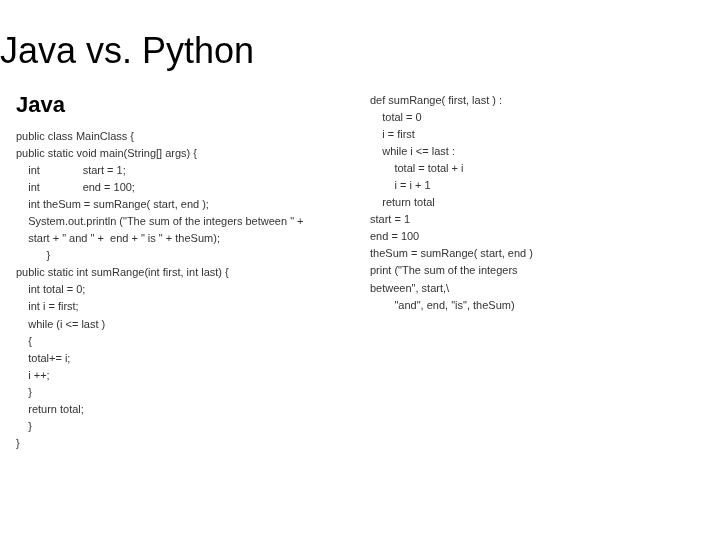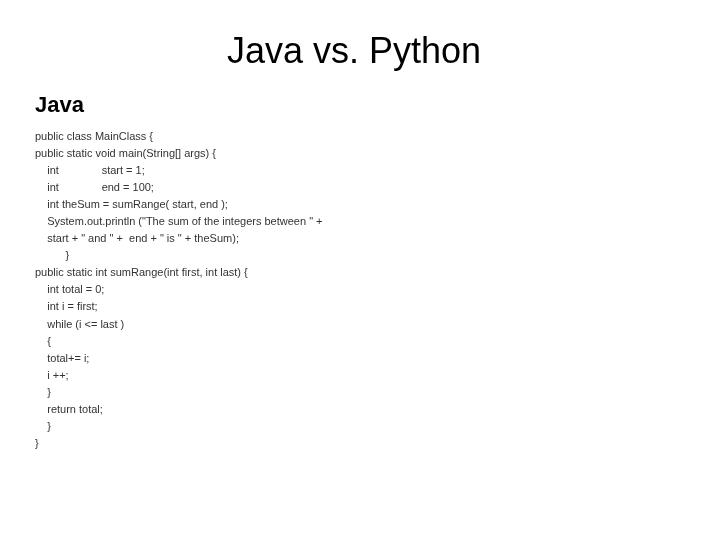--- a/index.html
+++ b/index.html
@@ -5,30 +5,30 @@
     * { margin: 0; padding: 0; box-sizing: border-box; }
     body {
       width: 720px;
       height: 540px;
       background: #ffffff;
       font-family: Arial, Helvetica, sans-serif;
       overflow: hidden;
     }
 
     .page-title {
-      text-align: center;
+      text-align: left;
       font-size: 36px;
       font-weight: normal;
       color: #000000;
       padding: 30px 12px 20px 0;
     }
 
     .columns {
       display: flex;
-      padding: 0 35px;
+      padding: 0 16px;
       gap: 20px;
     }
 
     .column {
       flex: 1;
     }
 
     .column-title {
       font-size: 22px;
       font-weight: bold;
@@ -68,14 +68,27 @@
     {
     total+= i;
     i ++;
     }
     return total;
     }
 }</div>
   </div>
 
   <div class="column">
+    <div class="code-block">def sumRange( first, last ) :
+    total = 0
+    i = first
+    while i &lt;= last :
+        total = total + i
+        i = i + 1
+    return total
+start = 1
+end = 100
+theSum = sumRange( start, end )
+print ("The sum of the integers
+between", start,\
+        "and", end, "is", theSum)</div>
   </div>
 </div>
 
 </body></html>

